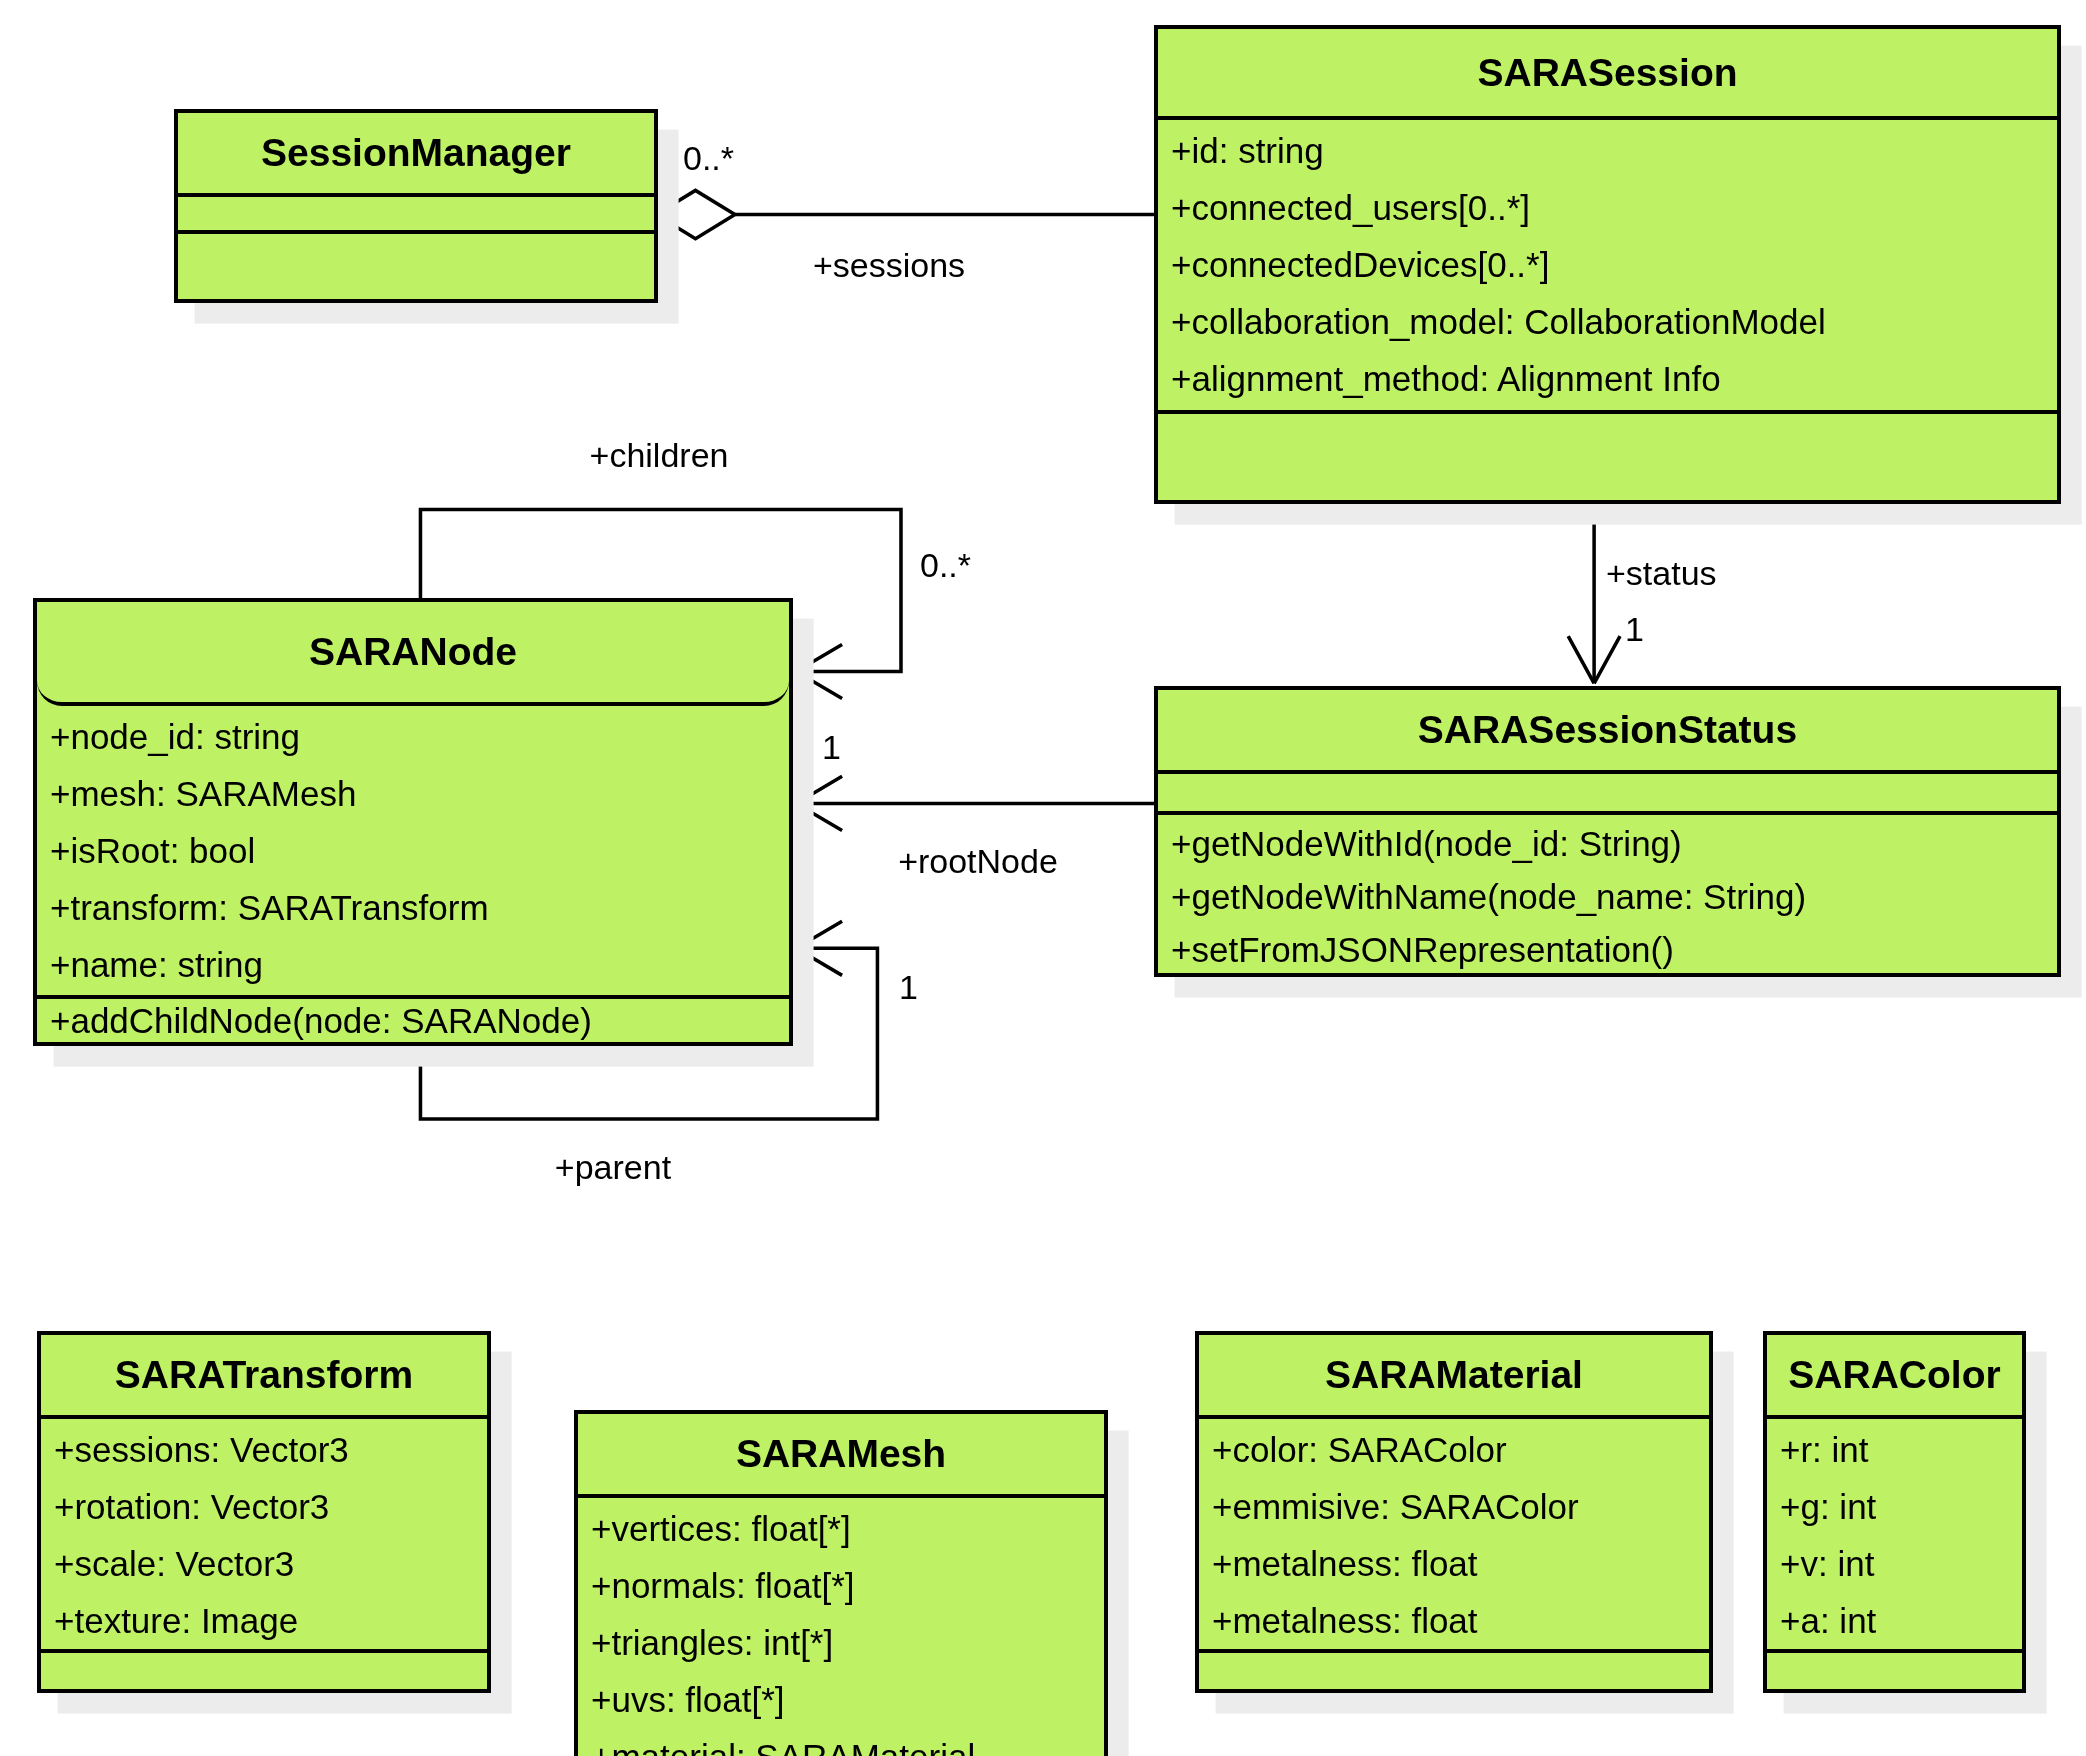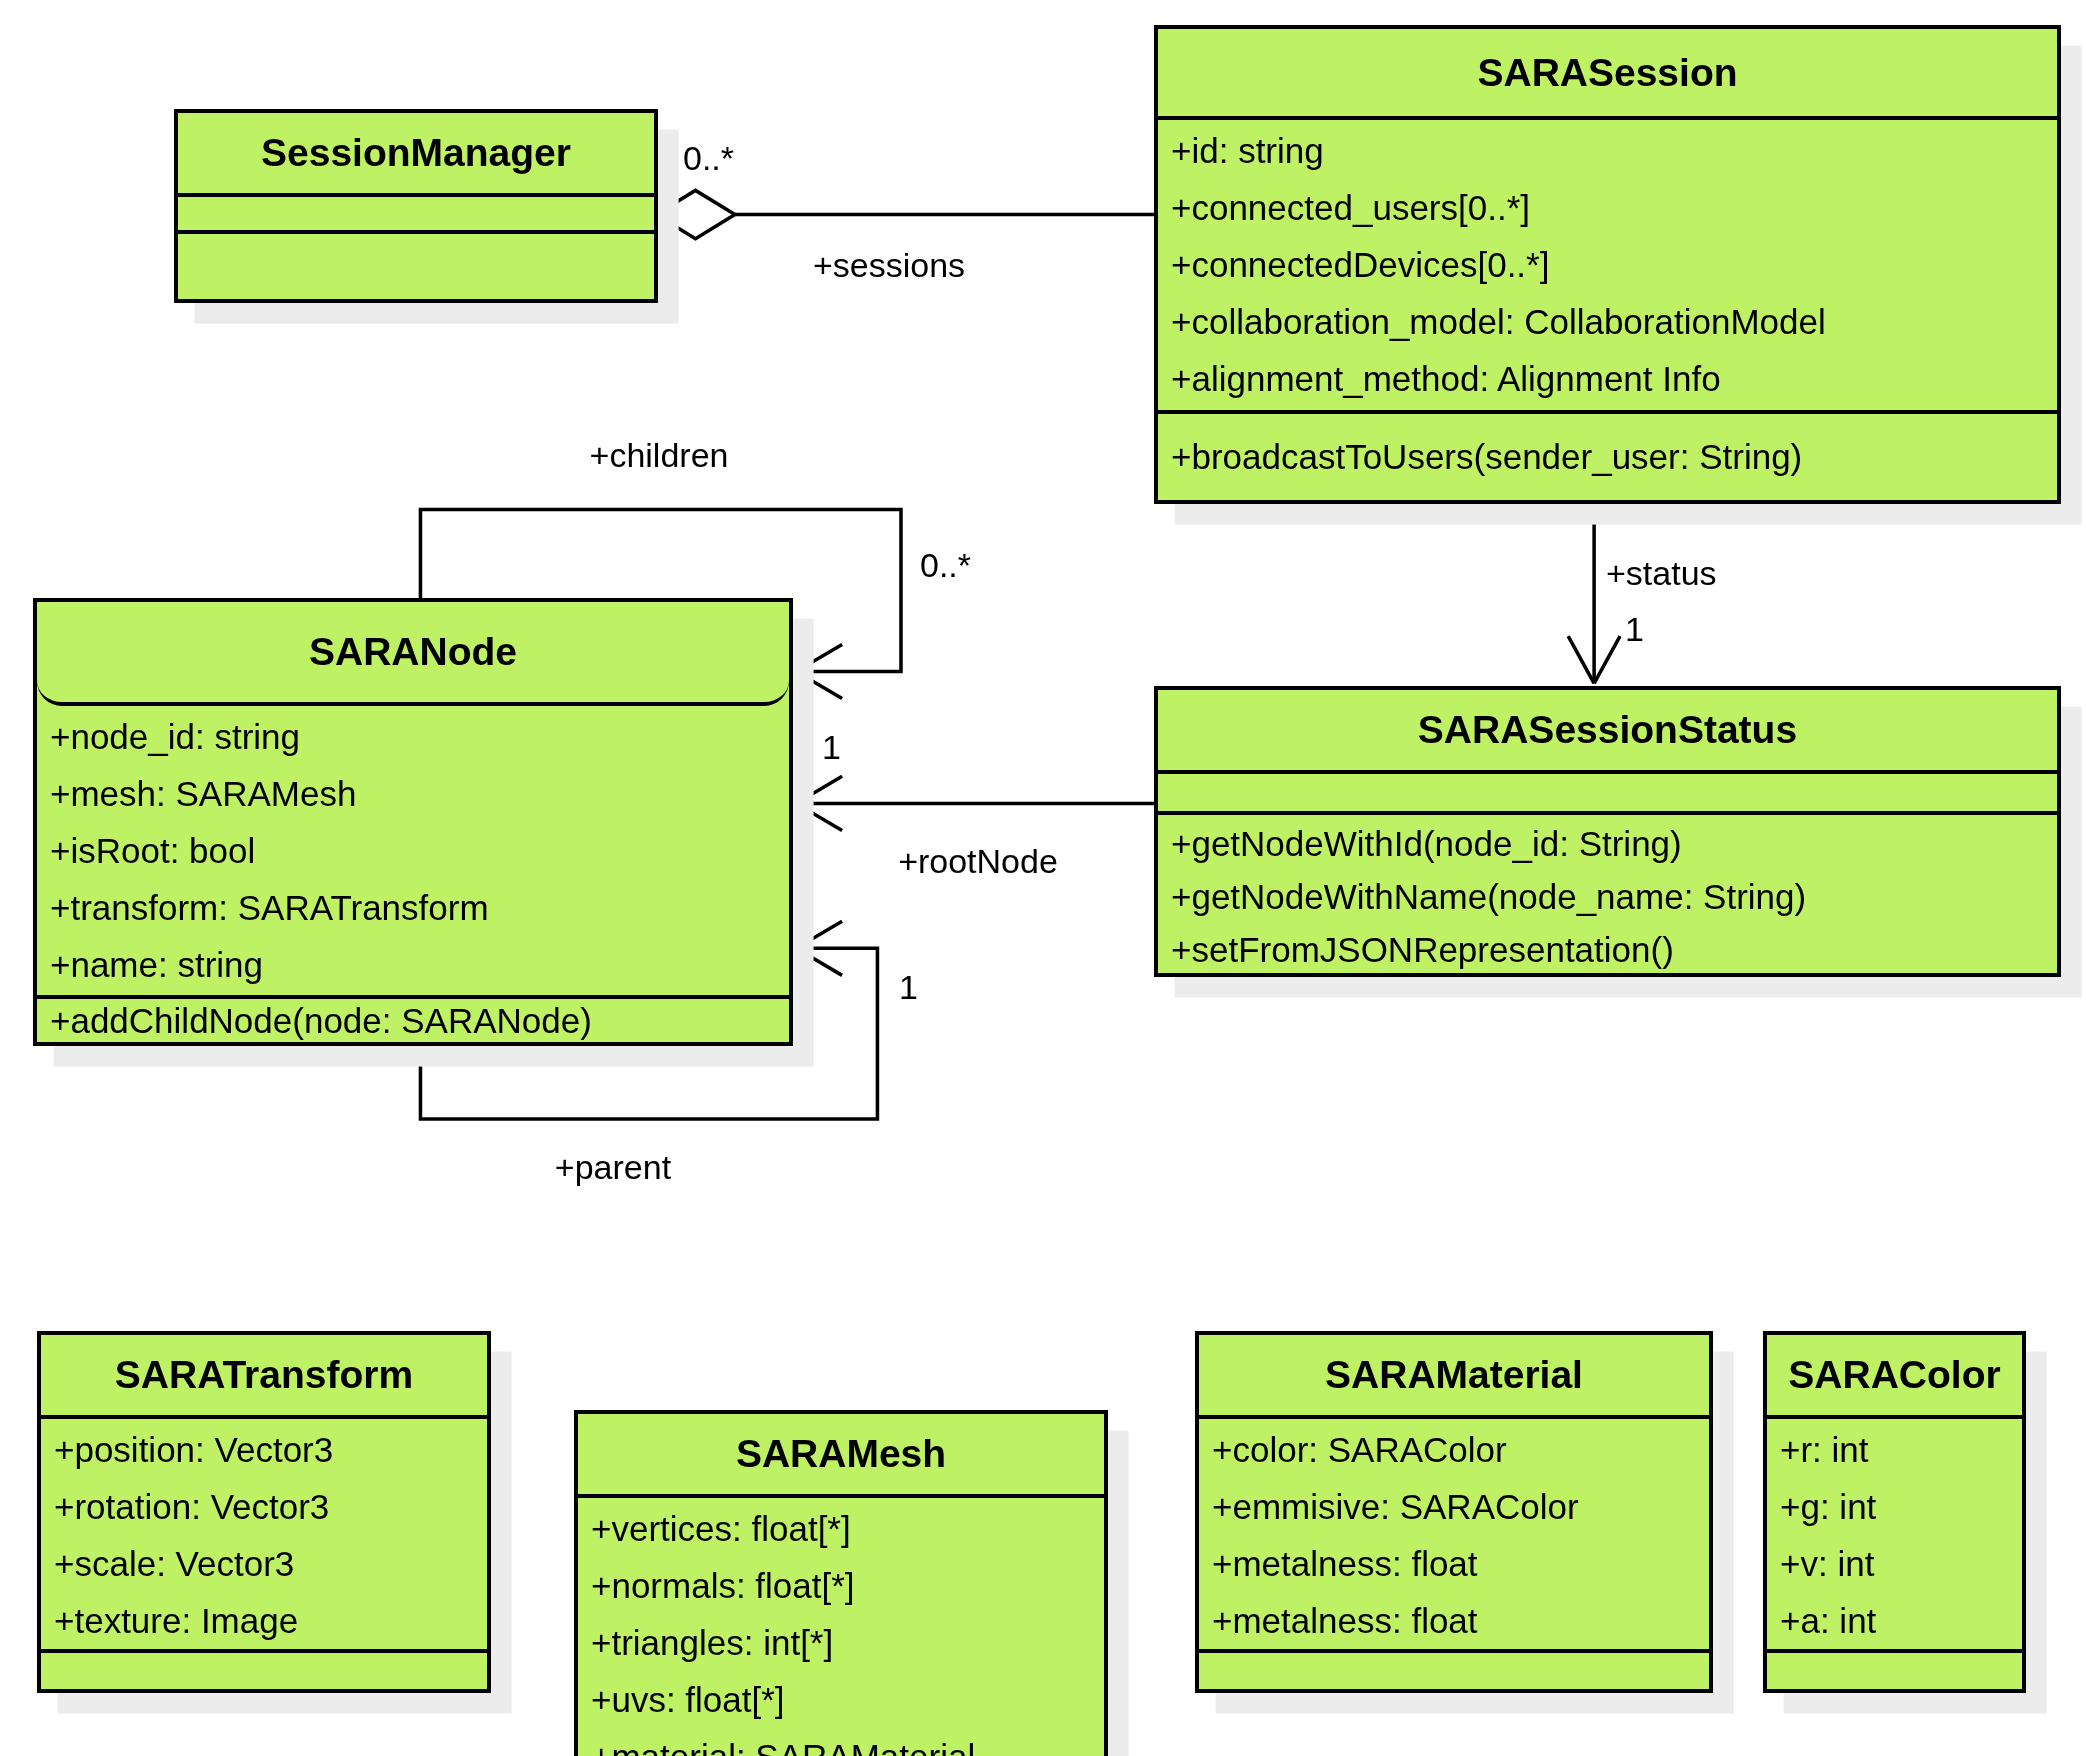--- a/index.html
+++ b/index.html
@@ -101,23 +101,20 @@
 
   <div class="classbox" style="left:1154px;top:25px;width:907px;height:479px;">
     <div class="title" style="height:91px;">SARASession</div>
     <div class="attrs" style="height:294px;padding-top:1.8px;">
       <div class="row">+id: string</div>
       <div class="row">+connected_users[0..*]</div>
       <div class="row">+connectedDevices[0..*]</div>
       <div class="row">+collaboration_model: CollaborationModel</div>
       <div class="row">+alignment_method: Alignment Info</div>
     </div>
-    <div class="methods single">
-      <div class="row">+broadcastToUsers(sender_user: String)</div>
-    </div>
   </div>
 
   <div class="classbox" style="left:33px;top:598px;width:760px;height:448px;">
     <div class="title" style="height:104px;border-radius:25px;">SARANode</div>
     <div class="attrs" style="height:293px;padding-top:1.8px;">
       <div class="row">+node_id: string</div>
       <div class="row">+mesh: SARAMesh</div>
       <div class="row">+isRoot: bool</div>
       <div class="row">+transform: SARATransform</div>
       <div class="row">+name: string</div>
@@ -133,21 +130,21 @@
     <div class="methods" style="padding-top:2.4px;">
       <div class="row" style="line-height:53px;">+getNodeWithId(node_id: String)</div>
       <div class="row" style="line-height:53px;">+getNodeWithName(node_name: String)</div>
       <div class="row" style="line-height:53px;">+setFromJSONRepresentation()</div>
     </div>
   </div>
 
   <div class="classbox" style="left:37px;top:1331px;width:454px;height:362px;">
     <div class="title" style="height:84px;">SARATransform</div>
     <div class="attrs" style="height:234px;padding-top:1.8px;">
-      <div class="row">+position: Vector3</div>
+      <div class="row">+sessions: Vector3</div>
       <div class="row">+rotation: Vector3</div>
       <div class="row">+scale: Vector3</div>
       <div class="row">+texture: Image</div>
     </div>
     <div class="methods"></div>
   </div>
 
   <div class="classbox" style="left:574px;top:1410px;width:534px;height:469px;">
     <div class="title" style="height:84px;">SARAMesh</div>
     <div class="attrs" style="height:293px;padding-top:1.8px;">

